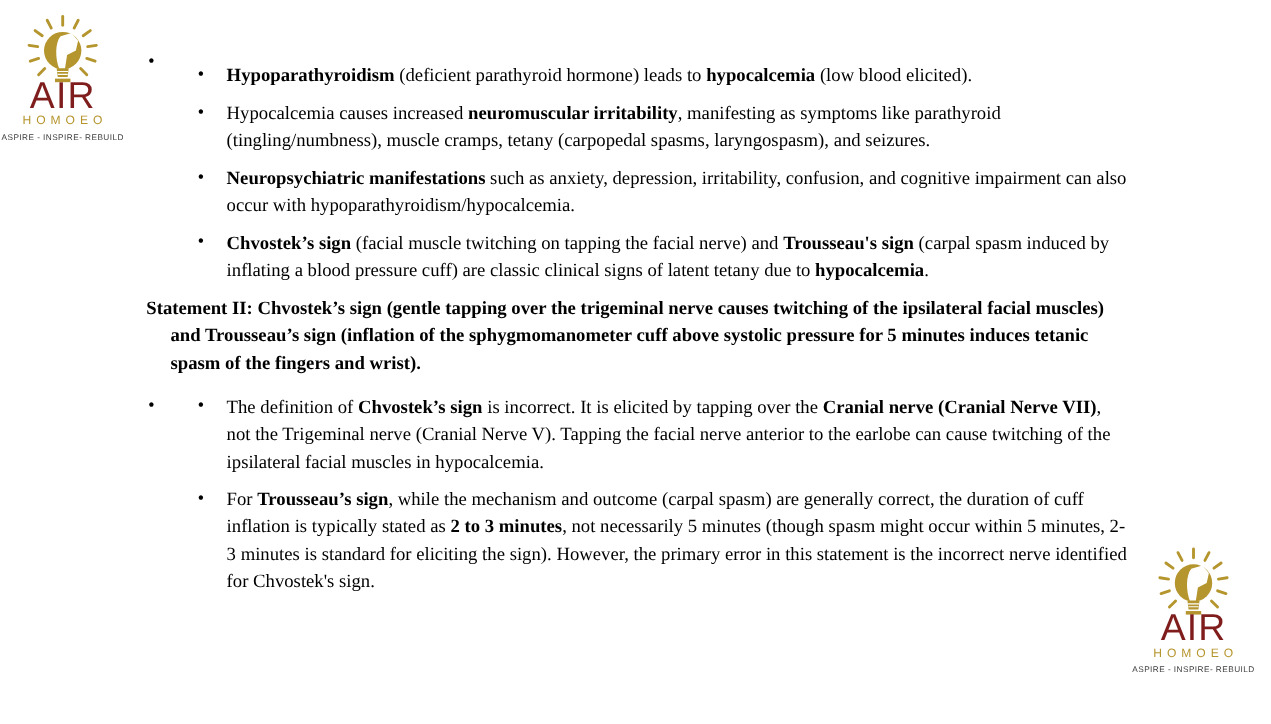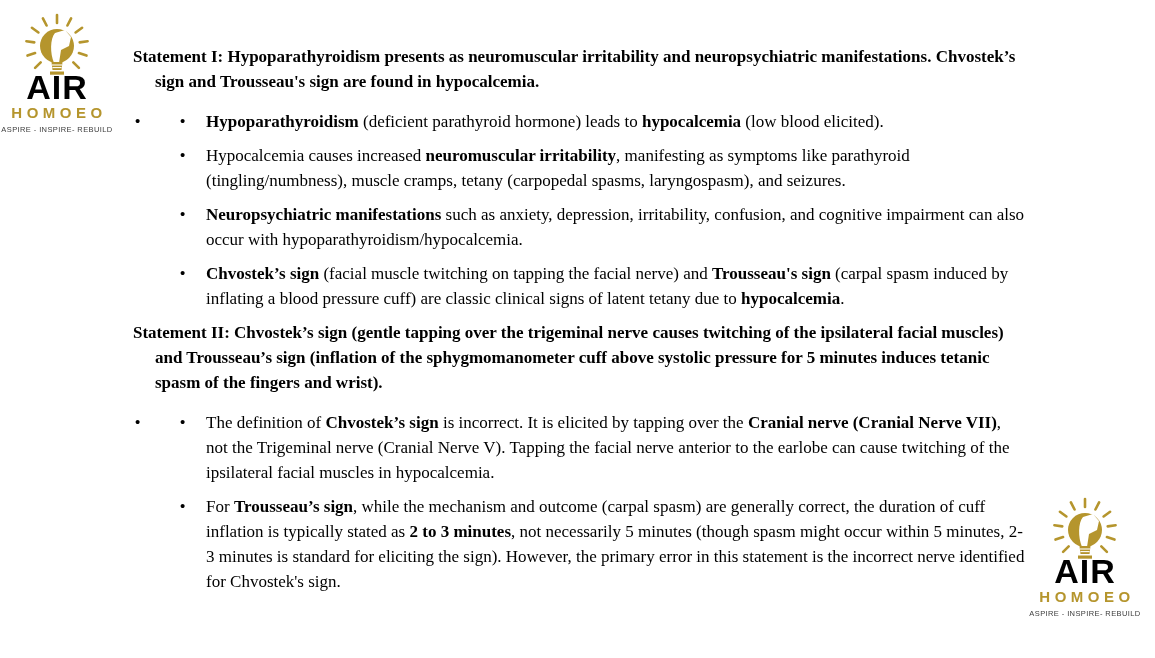--- a/index.html
+++ b/index.html
@@ -36,25 +36,25 @@
   .logo{
     position:absolute;width:110px;
     display:flex;flex-direction:column;align-items:center;
     font-family:"Liberation Sans", sans-serif;
     text-align:center;
   }
   .logo-top{left:2px;top:10px;}
   .logo-bottom{left:1030px;top:494px;}
   .logo .bulb{display:block;}
   .logo .brand{
-    font-size:34px;font-weight:bold;color:#000000;
+    font-size:34px;font-weight:normal;color:#7f1d1d;
     line-height:28px;letter-spacing:1px;margin-top:-3px;
   }
   .logo .name{
-    font-size:15px;font-weight:bold;color:#B5952D;
+    font-size:11px;font-weight:normal;color:#B5952D;
     letter-spacing:4.5px;margin-top:3px;margin-left:4px;
   }
   .logo .tagline{
     font-size:7.5px;font-weight:normal;color:#3c3c3c;
     letter-spacing:0.4px;margin-top:4px;white-space:nowrap;
   }
 </style>
 </head>
 <body>
 
@@ -79,21 +79,20 @@
     <line x1="37" y1="55" x2="47" y2="55" stroke="#ffffff" stroke-width="1.1"></line>
     <line x1="37.4" y1="57.6" x2="46.6" y2="57.6" stroke="#ffffff" stroke-width="1.1"></line>
     <rect x="35" y="61.5" width="14" height="3.2" fill="#B5952D"></rect>
   </svg>
   <div class="brand">AIR</div>
   <div class="name">HOMOEO</div>
   <div class="tagline">ASPIRE - INSPIRE- REBUILD</div>
 </div>
 
 <div class="content">
-    <div class="block heading"><b>Statement I: Hypoparathyroidism presents as neuromuscular irritability and neuropsychiatric manifestations. Chvostek’s sign and Trousseau's sign are found in hypocalcemia.</b></div>
     <div class="block b1"><span class="bullet">•</span></div>
     <div class="block b2"><span class="bullet">•</span><b>Hypoparathyroidism</b><span> (deficient parathyroid hormone) leads to </span><b>hypocalcemia</b><span> (low blood elicited).</span></div>
     <div class="block b2"><span class="bullet">•</span><span>Hypocalcemia causes increased </span><b>neuromuscular irritability</b><span>, manifesting as symptoms like parathyroid (tingling/numbness), muscle cramps, tetany (carpopedal spasms, laryngospasm), and seizures.</span></div>
     <div class="block b2"><span class="bullet">•</span><b>Neuropsychiatric manifestations</b><span> such as anxiety, depression, irritability, confusion, and cognitive impairment can also occur with hypoparathyroidism/hypocalcemia.</span></div>
     <div class="block b2"><span class="bullet">•</span><b>Chvostek’s sign</b><span> (facial muscle twitching on tapping the facial nerve) and </span><b>Trousseau's sign</b><span> (carpal spasm induced by inflating a blood pressure cuff) are classic clinical signs of latent tetany due to </span><b>hypocalcemia</b><span>.</span></div>
     <div class="block heading"><b>Statement II: Chvostek’s sign (gentle tapping over the trigeminal nerve causes twitching of the ipsilateral facial muscles) and Trousseau’s sign (inflation of the sphygmomanometer cuff above systolic pressure for 5 minutes induces tetanic spasm of the fingers and wrist).</b></div>
     <div class="block b1"><span class="bullet">•</span></div>
     <div class="block b2"><span class="bullet">•</span><span>The definition of </span><b>Chvostek’s sign</b><span> is incorrect. It is elicited by tapping over the </span><b>Cranial nerve (Cranial Nerve VII)</b><span>, not the Trigeminal nerve (Cranial Nerve V). Tapping the facial nerve anterior to the earlobe can cause twitching of the ipsilateral facial muscles in hypocalcemia.</span></div>
     <div class="block b2"><span class="bullet">•</span><span>For </span><b>Trousseau’s sign</b><span>, while the mechanism and outcome (carpal spasm) are generally correct, the duration of cuff inflation is typically stated as </span><b>2 to 3 minutes</b><span>, not necessarily 5 minutes (though spasm might occur within 5 minutes, 2-3 minutes is standard for eliciting the sign). However, the primary error in this statement is the incorrect nerve identified for Chvostek's sign.</span></div>
   </div>

